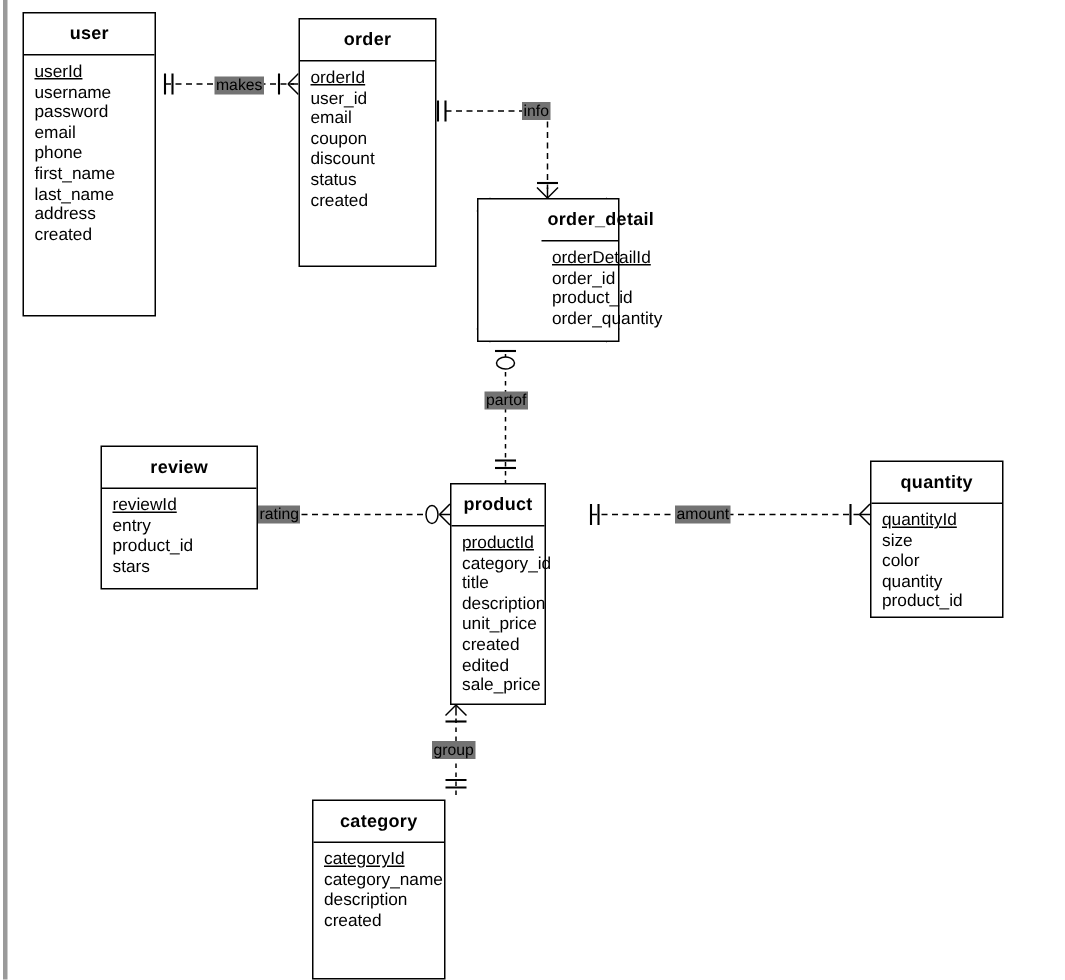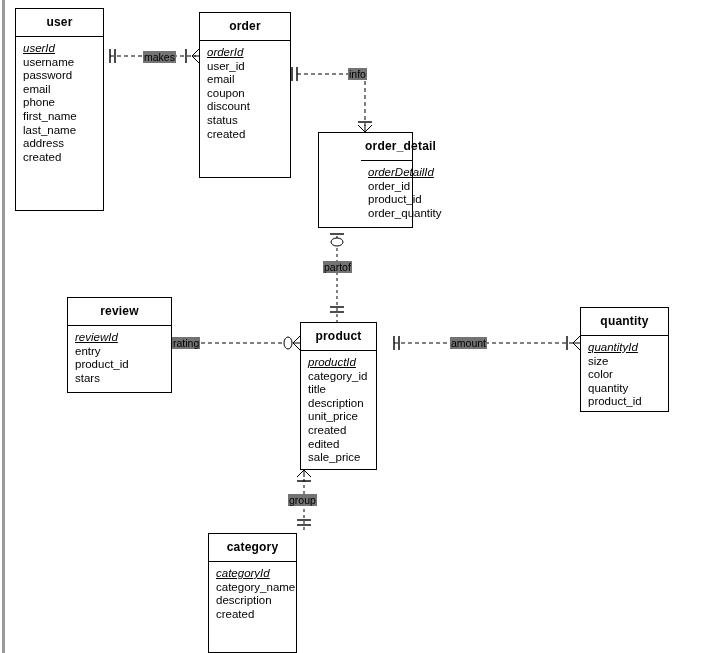--- a/index.html
+++ b/index.html
@@ -51,21 +51,20 @@
   }
   .attr {
     font-size: 11.5px;
     color: #000000;
     line-height: 13.6px;
     padding: 0 4px 0 7px;
     white-space: nowrap;
   }
   .attr.pk {
     text-decoration: underline;
-    font-style: italic;
   }
   .rel-label {
     position: absolute;
     font-size: 10.5px;
     color: #000000;
     background: #737373;
     padding: 0 1px;
     white-space: nowrap;
     z-index: 6;
     line-height: 12px;
@@ -209,21 +208,21 @@
   <div class="entity" style="left:55px; top:297px; width:105px; height:96px;margin-left:12px;">
     <div class="entity-title">review</div>
     <div class="attr-list">
       <div class="attr pk">reviewId</div>
       <div class="attr">entry</div>
       <div class="attr">product_id</div>
       <div class="attr">stars</div>
     </div>
   </div>
 
-  <div class="entity" style="left:300px; top:322px; width:77px; height:148px;">
+  <div class="entity" style="left:300px; top:322px; width:64px; height:148px;">
     <div class="entity-title">product</div>
     <div class="attr-list">
       <div class="attr pk">productId</div>
       <div class="attr">category_id</div>
       <div class="attr">title</div>
       <div class="attr">description</div>
       <div class="attr">unit_price</div>
       <div class="attr">created</div>
       <div class="attr">edited</div>
       <div class="attr">sale_price</div>

